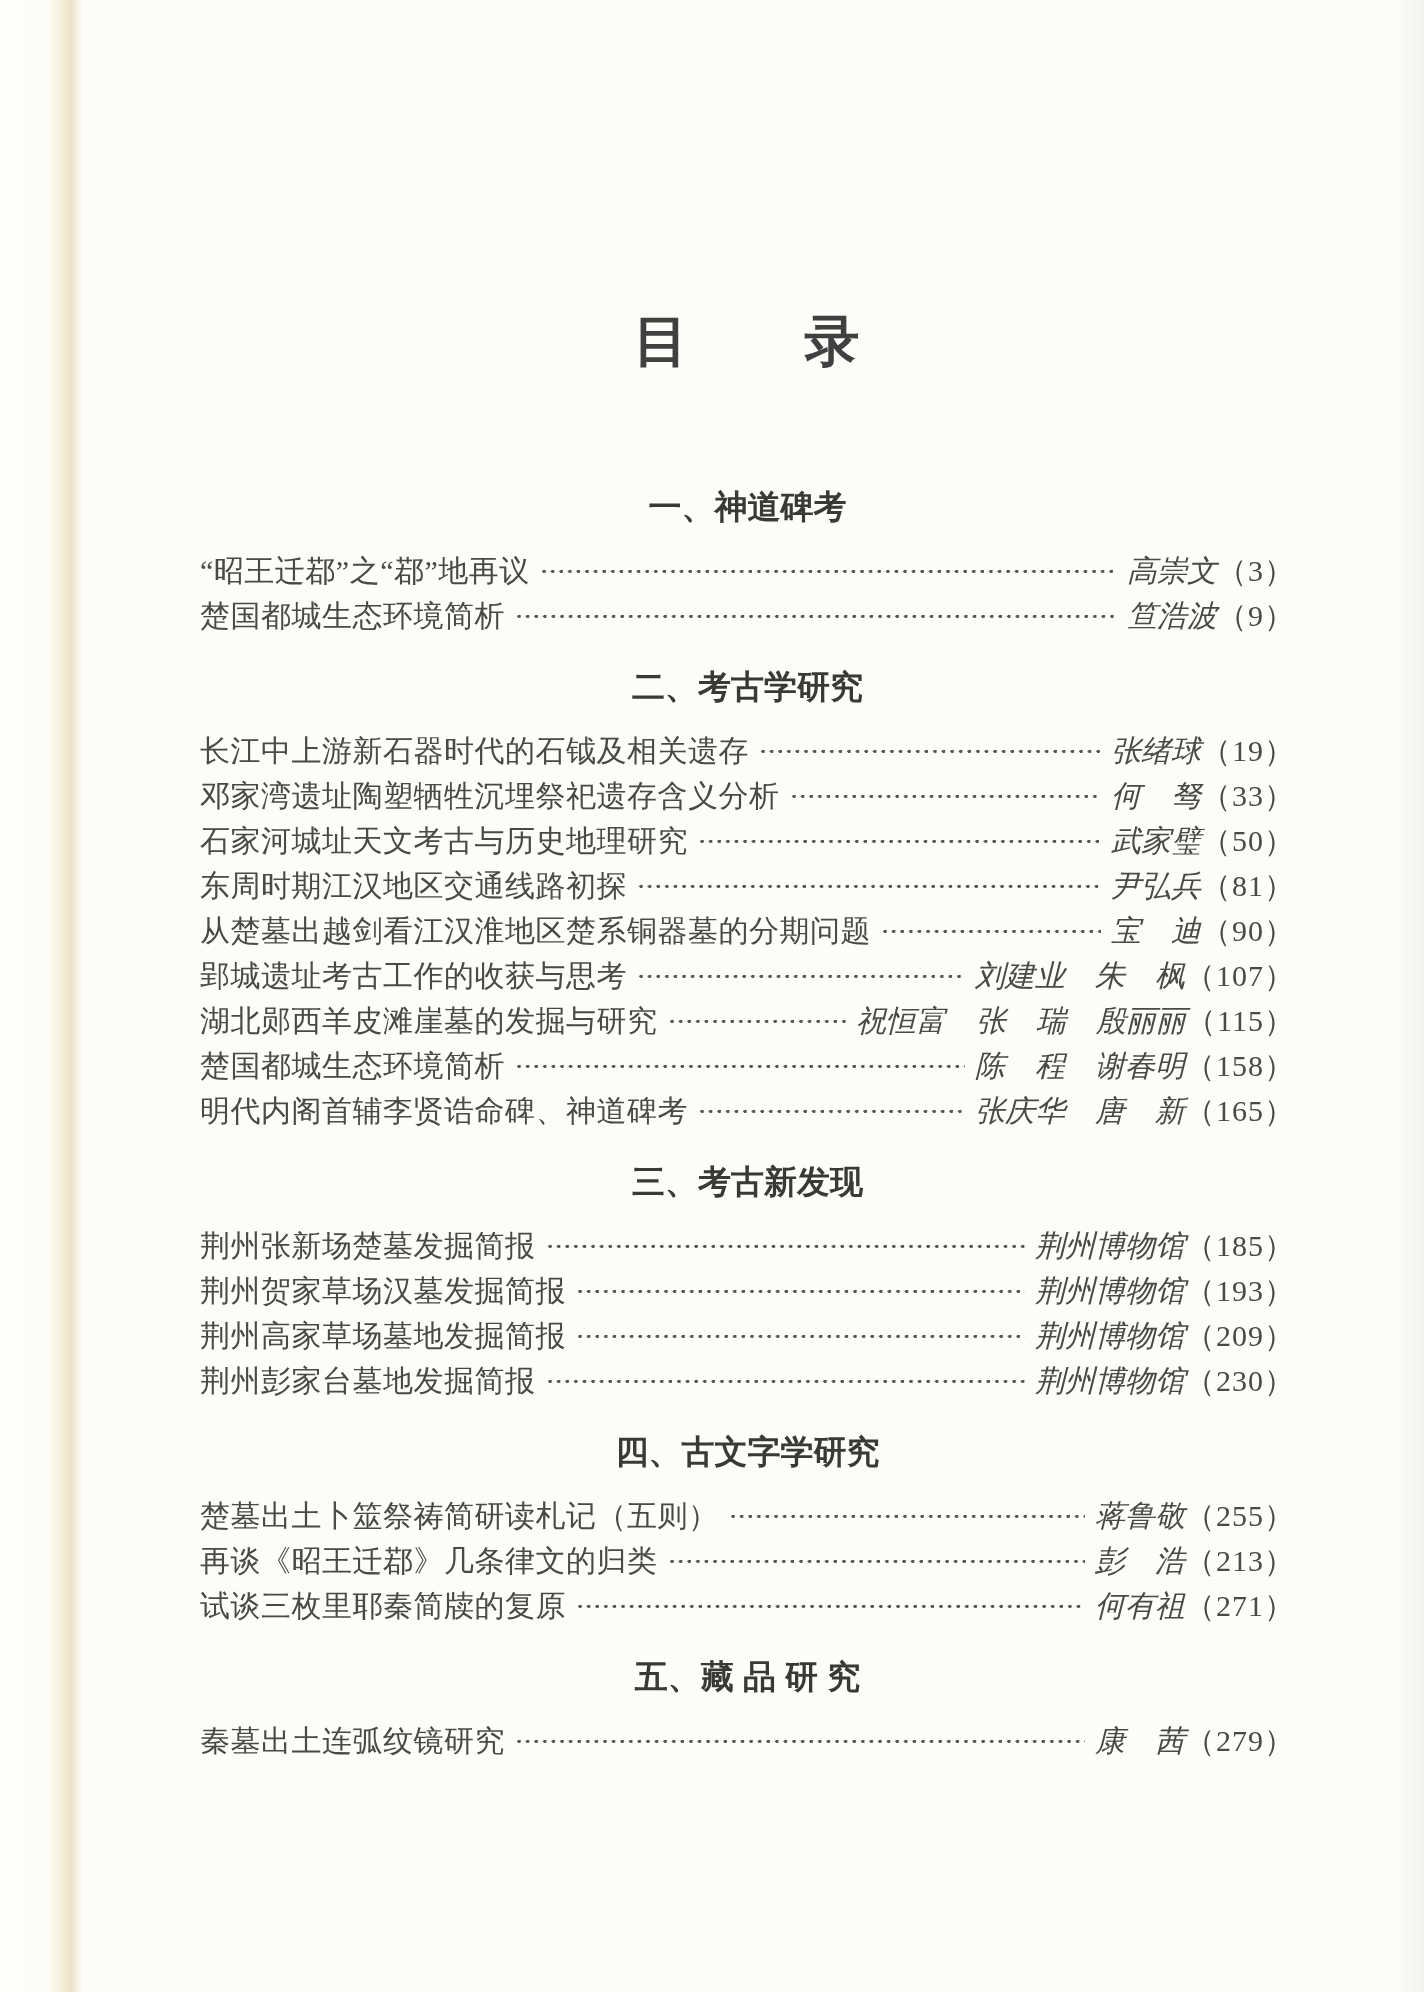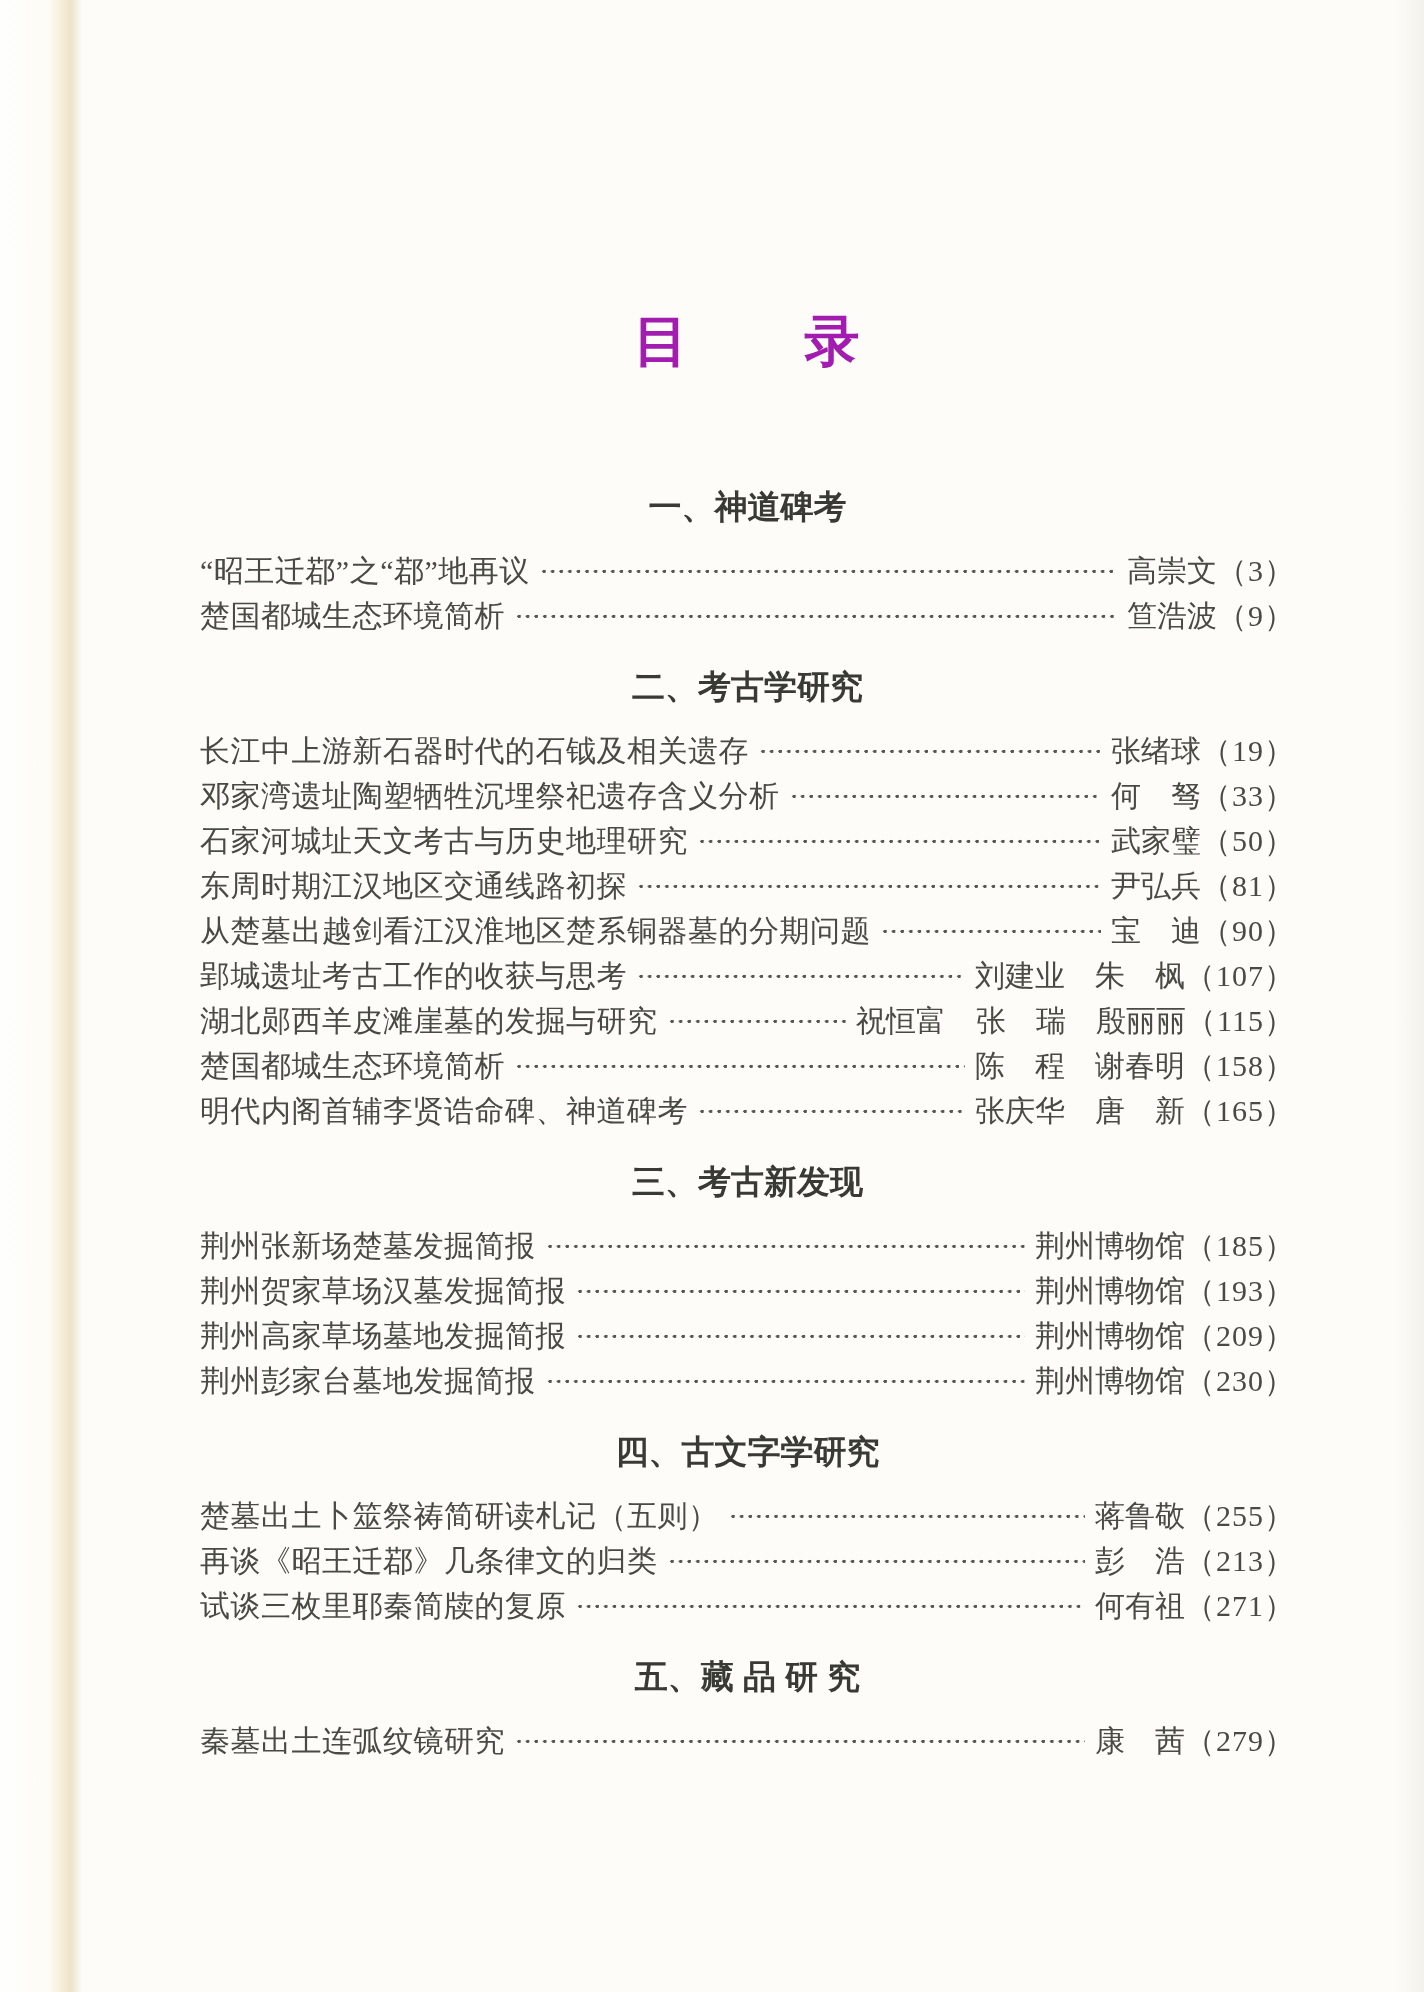--- a/index.html
+++ b/index.html
@@ -42,21 +42,21 @@
     padding: 312px 129px 0 200px;
     color: #4a4a45;
   }
   .doc-title {
     margin: 0;
     font-size: 55px;
     line-height: 60px;
     font-weight: bold;
     text-align: center;
     letter-spacing: 2px;
-    color: #a21caf;
+    color: #404040;
     font-family: "Liberation Serif", "DejaVu Serif", serif;
   }
   .section-heading {
     margin: 26px 0 18px 0;
     font-size: 33px;
     line-height: 46px;
     font-weight: bold;
     text-align: center;
     color: #393936;
     font-family: "Liberation Sans", "DejaVu Sans", sans-serif;
@@ -83,20 +83,21 @@
     flex: 1 1 auto;
     align-self: stretch;
     margin: 0 10px 0 2px;
     background-image: radial-gradient(circle at 4px 52%, #57574f 1.55px, rgba(0,0,0,0) 1.95px);
     background-size: 8.6px 100%;
     background-repeat: repeat-x;
     min-width: 0;
   }
   .authors {
     flex: 0 0 auto;
+    font-style: italic;
   }
   .author-name { display: inline; }
   .author-name + .author-name::before { content: "\3000"; }
   .pageno {
     flex: 0 0 auto;
     letter-spacing: 1px;
   }
 </style>
 </head>
 <body>

